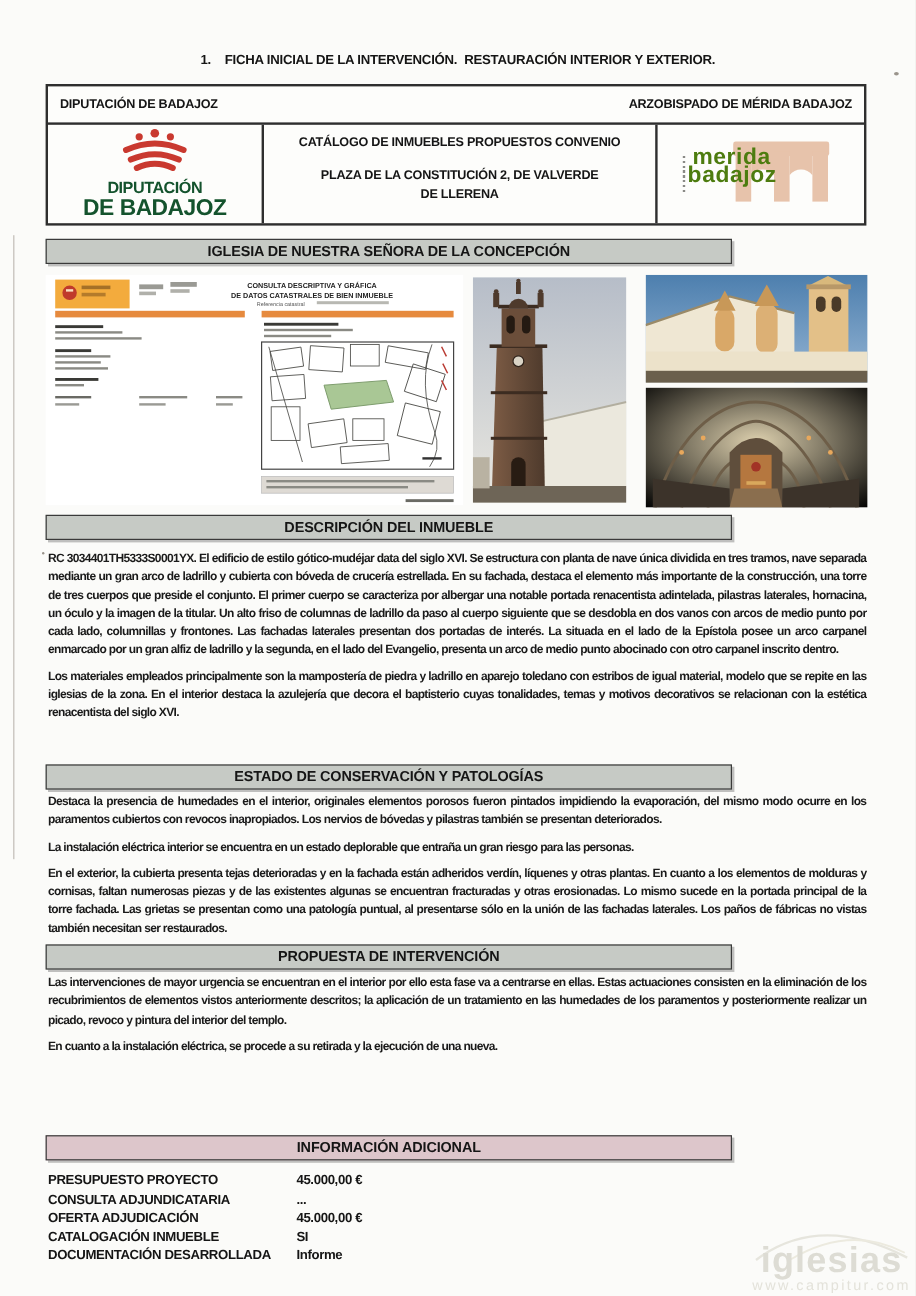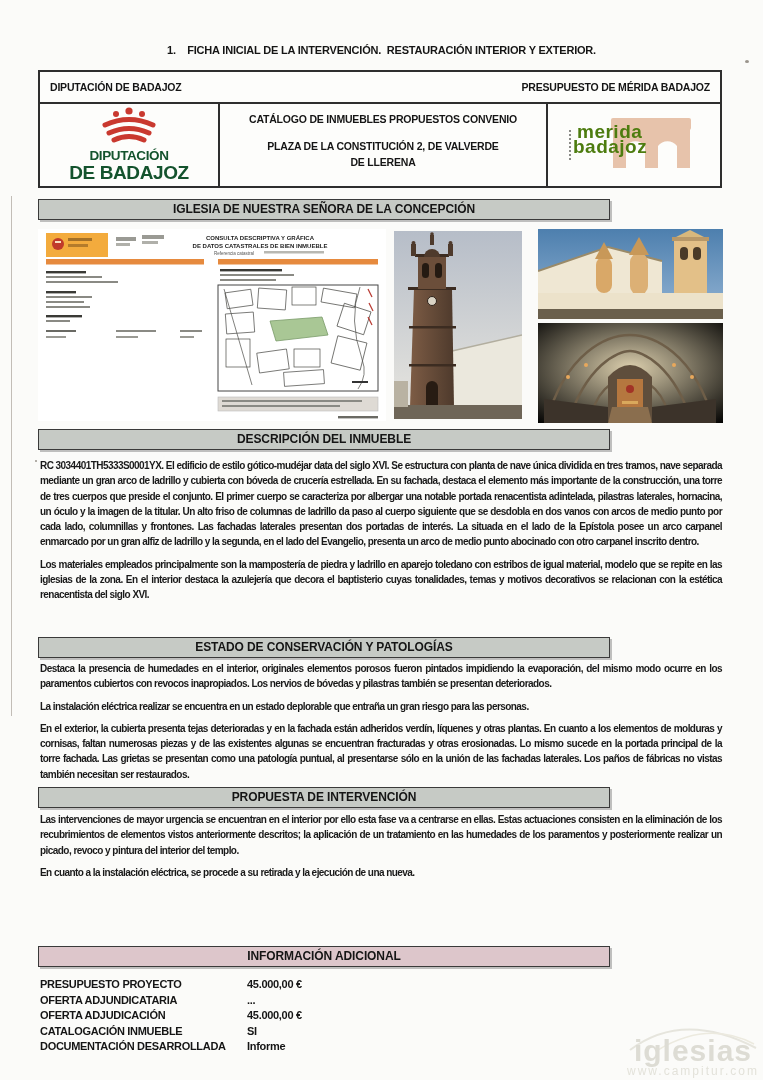--- a/index.html
+++ b/index.html
@@ -73,21 +73,21 @@
 
   <div class="scanline"></div>
   <div class="speck" style="left:745px;top:60px;width:4px;height:3px;"></div>
   <div class="speck" style="left:35px;top:460px;width:2px;height:2px;"></div>
 
   <div class="doc-heading">1.    FICHA INICIAL DE LA INTERVENCIÓN.  RESTAURACIÓN INTERIOR Y EXTERIOR.</div>
 
   <div class="header-table">
     <div class="ht-row1">
       <span>DIPUTACIÓN DE BADAJOZ</span>
-      <span>PRESUPUESTO DE MÉRIDA BADAJOZ</span>
+      <span>ARZOBISPADO DE MÉRIDA BADAJOZ</span>
     </div>
     <div class="ht-row2">
       <div class="ht-cell-logo">
         <span>
           <svg width="72" height="36" viewBox="0 0 72 36">
             <circle cx="23" cy="7" r="3" fill="#c9392f"></circle>
             <circle cx="36" cy="4" r="3.6" fill="#c9392f"></circle>
             <circle cx="49" cy="7" r="3" fill="#c9392f"></circle>
             <path d="M12,18 Q36,7 60,18" stroke="#c9392f" stroke-width="5" fill="none" stroke-linecap="round"></path>
             <path d="M16,26 Q36,17 56,26" stroke="#c9392f" stroke-width="5" fill="none" stroke-linecap="round"></path>
@@ -320,42 +320,42 @@
   <div class="textblock" style="top:458px;">
     <p>RC 3034401TH5333S0001YX. El edificio de estilo gótico-mudéjar data del siglo XVI. Se estructura con planta de nave única dividida en tres tramos, nave separada mediante un gran arco de ladrillo y cubierta con bóveda de crucería estrellada. En su fachada, destaca el elemento más importante de la construcción, una torre de tres cuerpos que preside el conjunto. El primer cuerpo se caracteriza por albergar una notable portada renacentista adintelada, pilastras laterales, hornacina, un óculo y la imagen de la titular. Un alto friso de columnas de ladrillo da paso al cuerpo siguiente que se desdobla en dos vanos con arcos de medio punto por cada lado, columnillas y frontones. Las fachadas laterales presentan dos portadas de interés. La situada en el lado de la Epístola posee un arco carpanel enmarcado por un gran alfiz de ladrillo y la segunda, en el lado del Evangelio, presenta un arco de medio punto abocinado con otro carpanel inscrito dentro.</p>
     <p>Los materiales empleados principalmente son la mampostería de piedra y ladrillo en aparejo toledano con estribos de igual material, modelo que se repite en las iglesias de la zona. En el interior destaca la azulejería que decora el baptisterio cuyas tonalidades, temas y motivos decorativos se relacionan con la estética renacentista del siglo XVI.</p>
   </div>
 
   <div class="bar" style="top:637px;">
     <span>ESTADO DE CONSERVACIÓN Y PATOLOGÍAS</span>
   </div>
   <div class="textblock" style="top:661px;">
     <p>Destaca la presencia de humedades en el interior, originales elementos porosos fueron pintados impidiendo la evaporación, del mismo modo ocurre en los paramentos cubiertos con revocos inapropiados. Los nervios de bóvedas y pilastras también se presentan deteriorados.</p>
-    <p>La instalación eléctrica realizar se encuentra en un estado deplorable que entraña un gran riesgo para las personas.</p>
+    <p>La instalación eléctrica interior se encuentra en un estado deplorable que entraña un gran riesgo para las personas.</p>
     <p>En el exterior, la cubierta presenta tejas deterioradas y en la fachada están adheridos verdín, líquenes y otras plantas. En cuanto a los elementos de molduras y cornisas, faltan numerosas piezas y de las existentes algunas se encuentran fracturadas y otras erosionadas. Lo mismo sucede en la portada principal de la torre fachada. Las grietas se presentan como una patología puntual, al presentarse sólo en la unión de las fachadas laterales. Los paños de fábricas no vistas también necesitan ser restaurados.</p>
   </div>
 
   <div class="bar" style="top:787px;">
     <span>PROPUESTA DE INTERVENCIÓN</span>
   </div>
   <div class="textblock" style="top:812px;">
     <p>Las intervenciones de mayor urgencia se encuentran en el interior por ello esta fase va a centrarse en ellas. Estas actuaciones consisten en la eliminación de los recubrimientos de elementos vistos anteriormente descritos; la aplicación de un tratamiento en las humedades de los paramentos y posteriormente realizar un picado, revoco y pintura del interior del templo.</p>
     <p>En cuanto a la instalación eléctrica, se procede a su retirada y la ejecución de una nueva.</p>
   </div>
 
   <div class="bar pink" style="top:946px;">
     <span>INFORMACIÓN ADICIONAL</span>
   </div>
   <div class="info-rows">
     <div class="info-row">
       <span class="info-label">PRESUPUESTO PROYECTO</span>
       <span class="info-value">45.000,00 €</span>
     </div>
     <div class="info-row">
-      <span class="info-label">OFERTA ADJUNDICATARIA</span>
+      <span class="info-label">CONSULTA ADJUNDICATARIA</span>
       <span class="info-value">...</span>
     </div>
     <div class="info-row">
       <span class="info-label">OFERTA ADJUDICACIÓN</span>
       <span class="info-value">45.000,00 €</span>
     </div>
     <div class="info-row">
       <span class="info-label">CATALOGACIÓN INMUEBLE</span>
       <span class="info-value">SI</span>
     </div>

